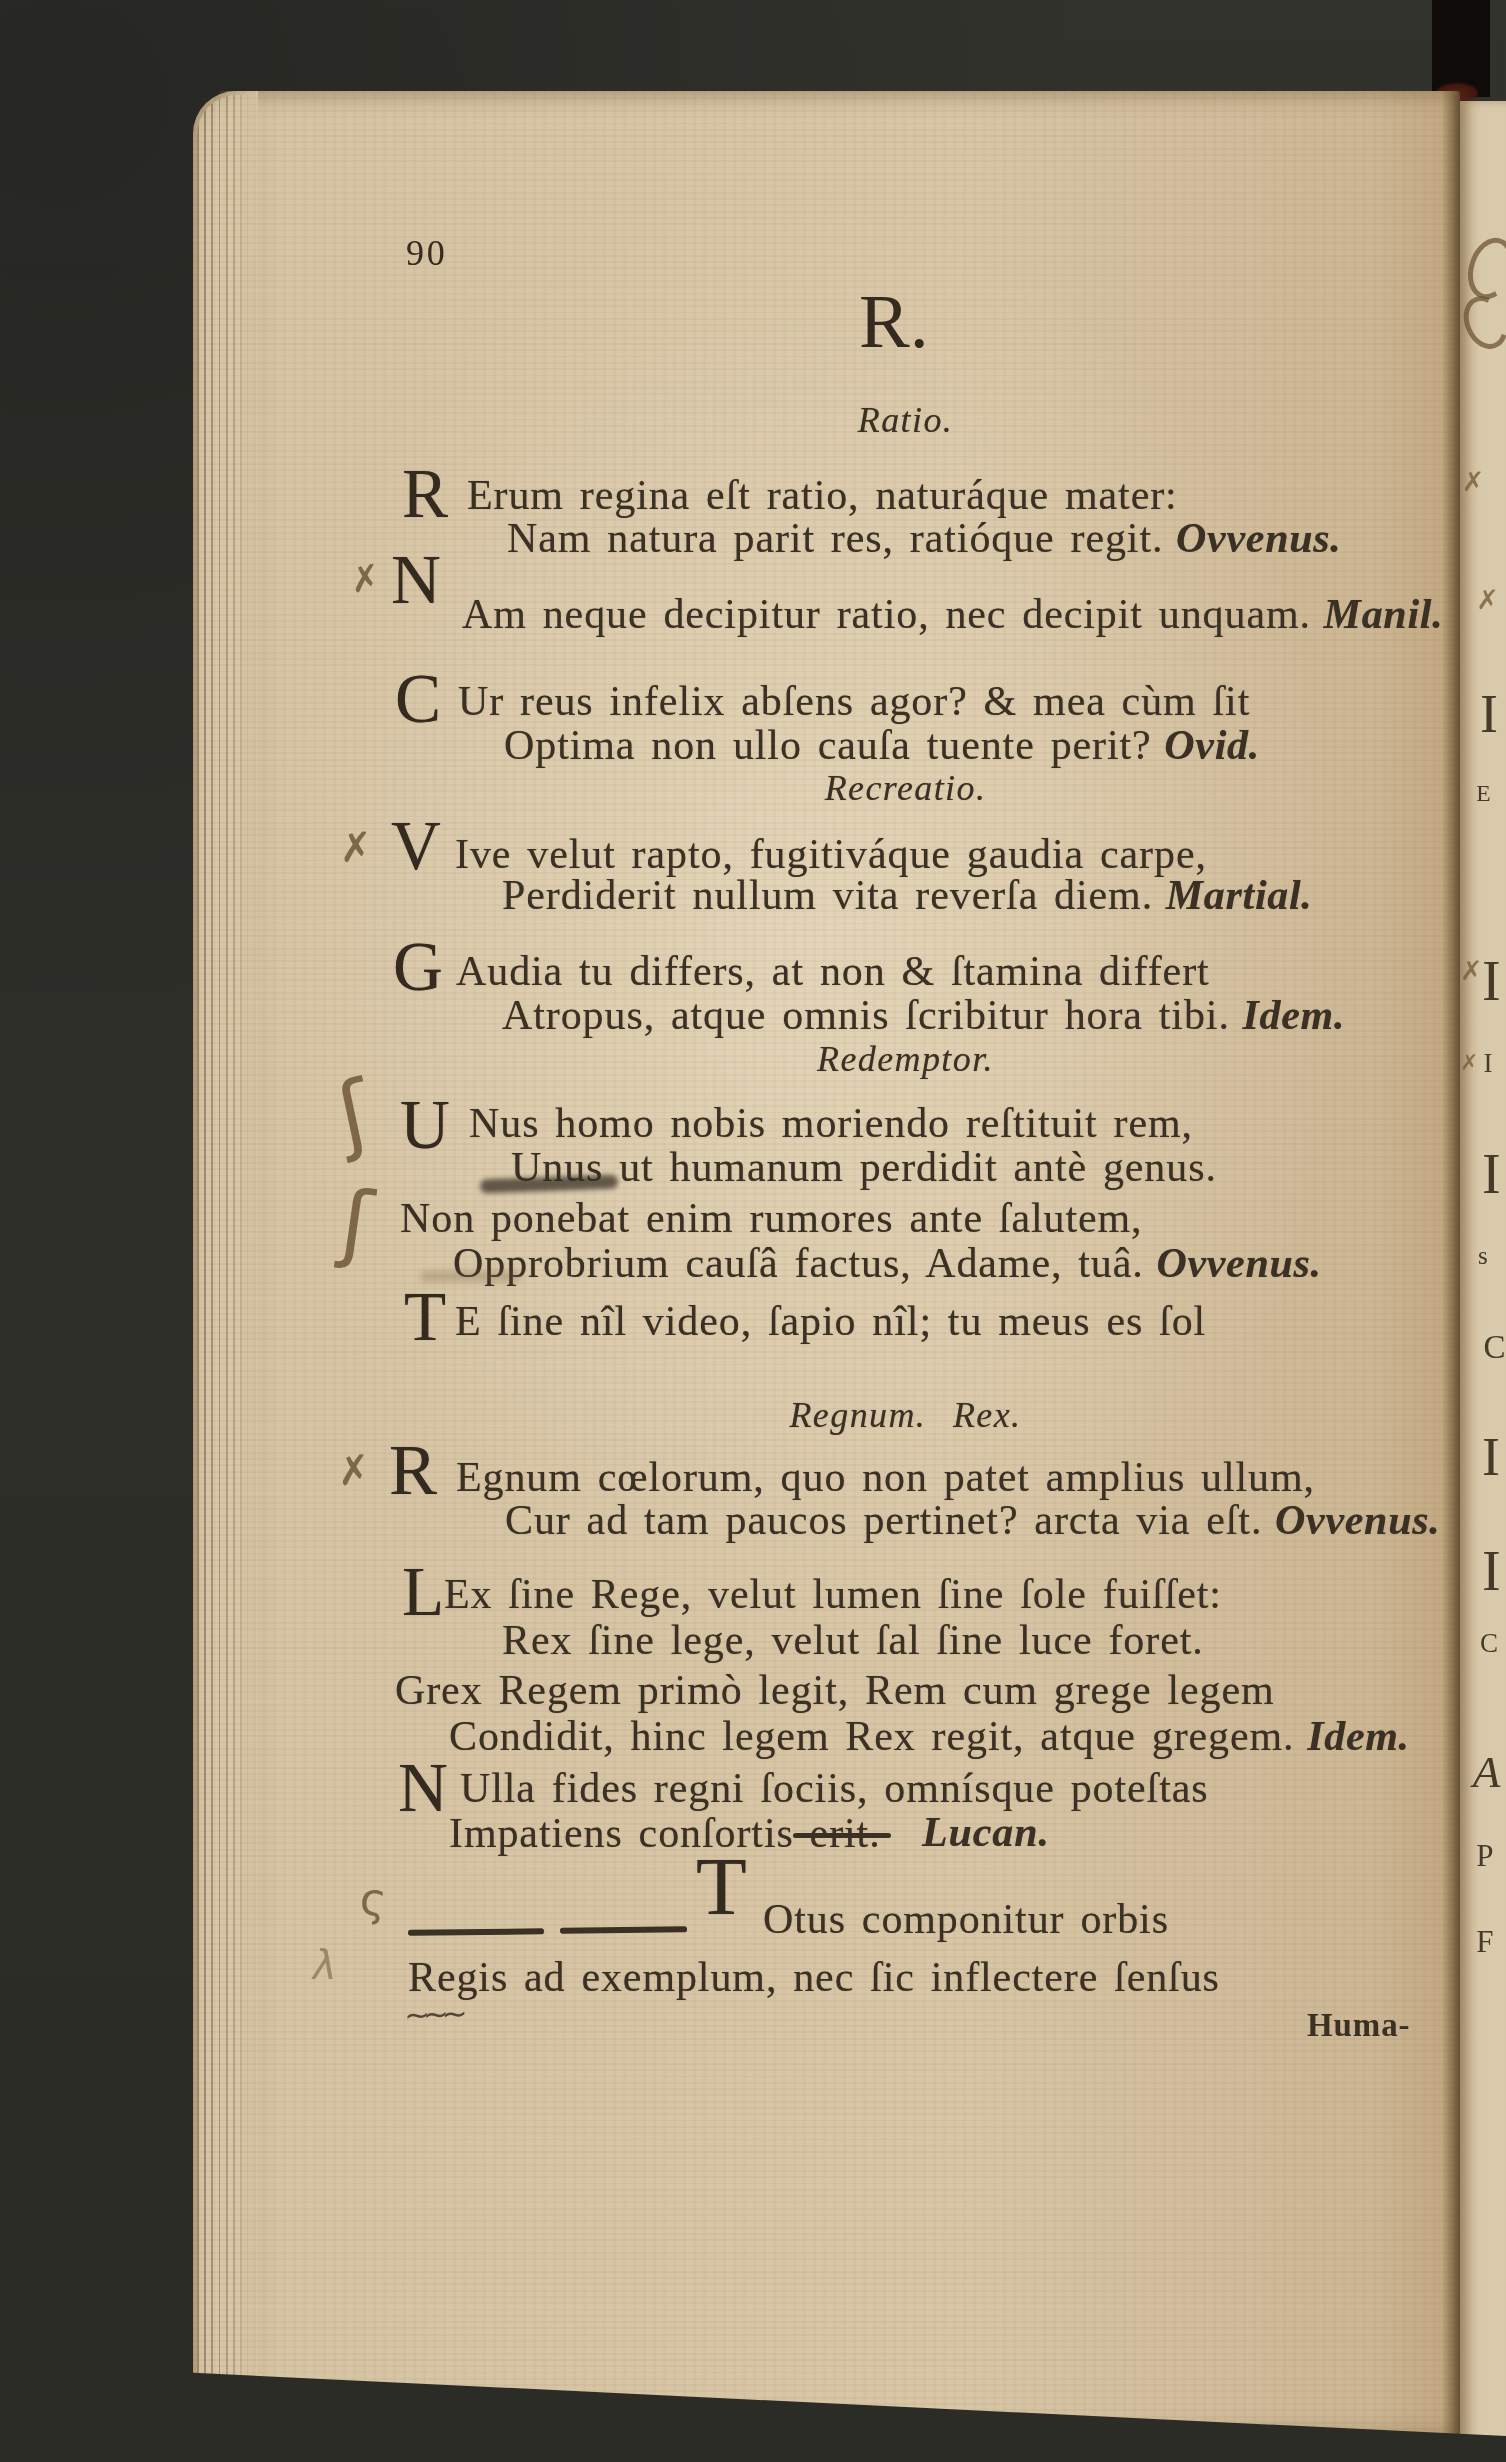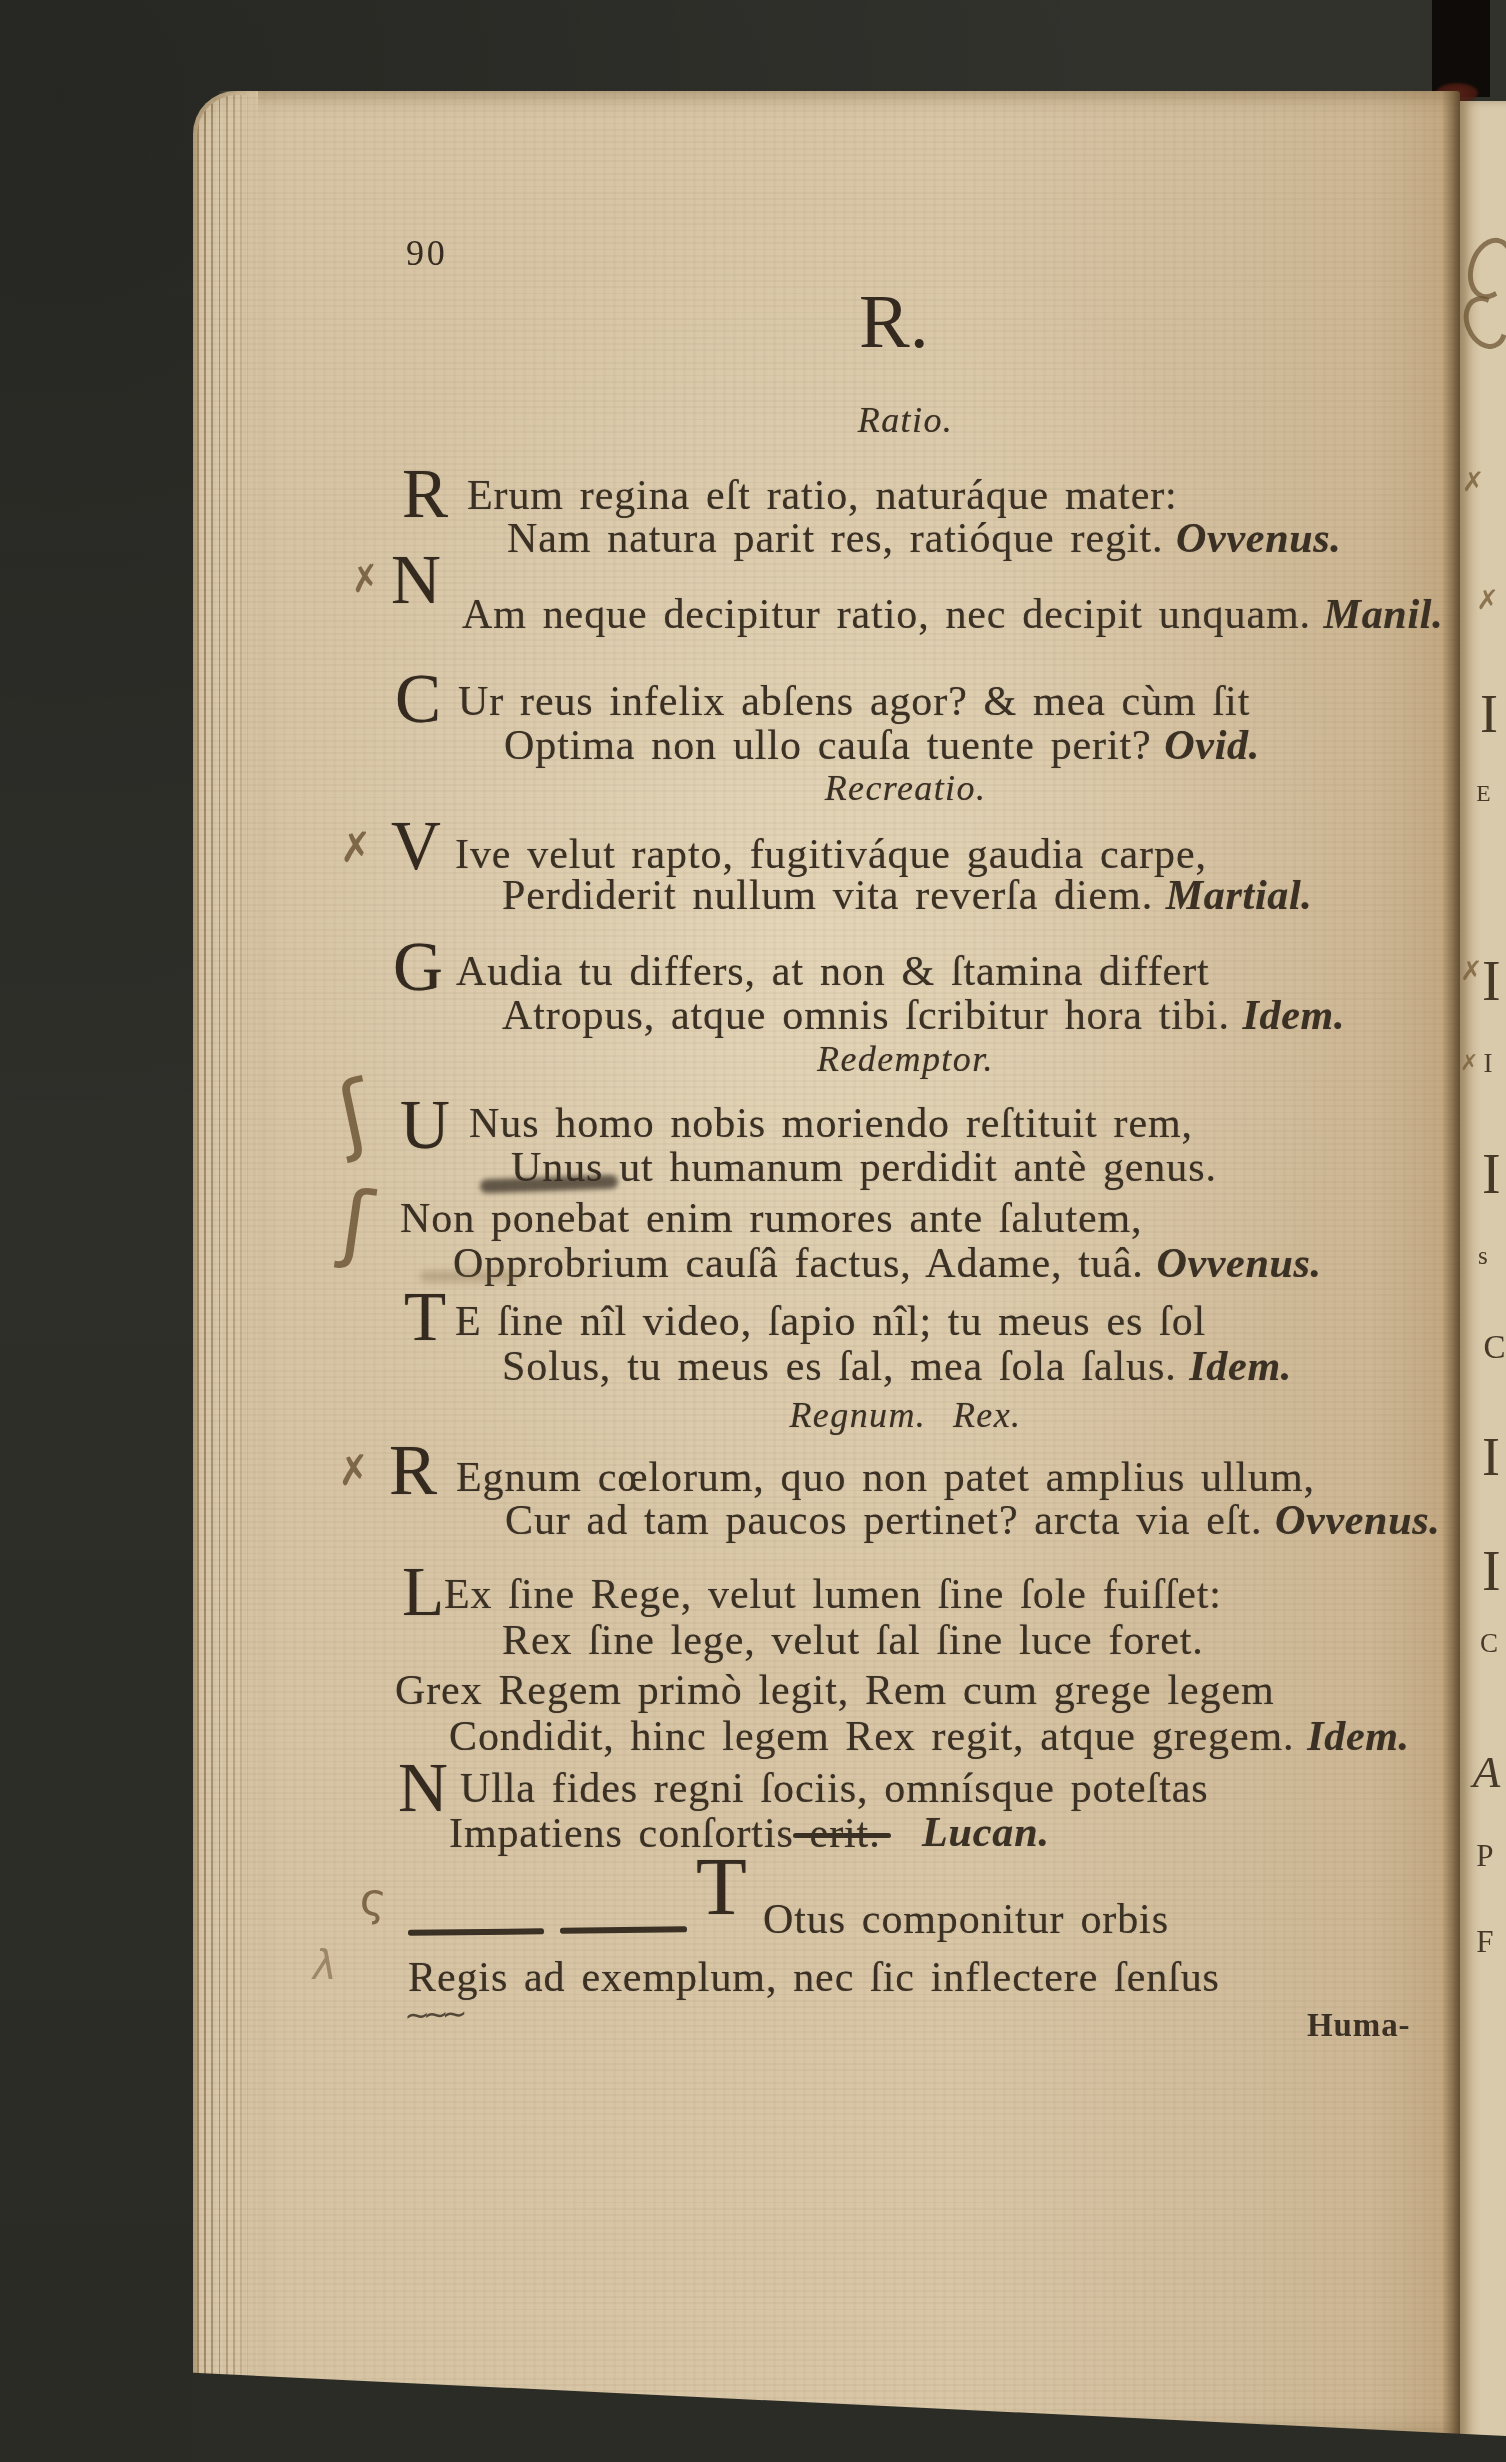--- a/index.html
+++ b/index.html
@@ -110,21 +110,20 @@
   <div class="ln" style="left:469px;top:1099px"><span>Nus homo nobis moriendo reſtituit rem,</span></div>
   <div class="ln" style="left:511px;top:1143px"><span>Unus ut humanum perdidit antè genus.</span></div>
   <div class="smudge" style="left:480px;top:1177px;width:138px;height:13.6px;background:#352c22;filter:blur(2.7px);opacity:.72;transform:rotate(-2deg)"></div>
   <div class="hand" style="left:342px;top:1188px;font-size:86px;line-height:.8;transform:rotate(8deg)">ʃ</div>
   <div class="ln" style="left:400px;top:1194px"><span>Non ponebat enim rumores ante ſalutem,</span></div>
   <div class="ln" style="left:453px;top:1239px"><span>Opprobrium cauſâ factus, Adame, tuâ.</span><i class="attr">Ovvenus.</i></div>
   <div class="smudge" style="left:420px;top:1271px;width:101px;height:11px;background:#6b5434;filter:blur(3.6px);opacity:.28"></div>
 
   <div class="cap" style="left:404px;top:1288px">T</div>
   <div class="ln" style="left:455px;top:1297px"><span>E ſine nîl video, ſapio nîl; tu meus es ſol</span></div>
-  <div class="ln" style="left:502px;top:1342px"><span>Solus, tu meus es ſal, mea ſola ſalus.</span><i class="attr">Idem.</i></div>
 
   <div class="hd hd-wide" style="top:1397px">Regnum. Rex.</div>
 
   <div class="hand" style="left:337px;top:1447px;font-size:40px;transform:rotate(-6deg)">✗</div>
   <div class="cap" style="left:389px;top:1440px;font-size:72px">R</div>
   <div class="ln" style="left:456px;top:1453px"><span>Egnum cœlorum, quo non patet amplius ullum,</span></div>
   <div class="ln" style="left:505px;top:1496px"><span>Cur ad tam paucos pertinet? arcta via eſt.</span><i class="attr">Ovvenus.</i></div>
 
   <div class="cap" style="left:402px;top:1563px">L</div>
   <div class="ln" style="left:444px;top:1570px"><span>Ex ſine Rege, velut lumen ſine ſole fuiſſet:</span></div>

